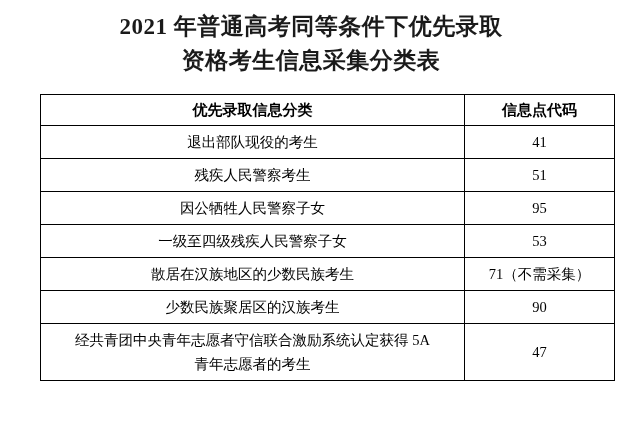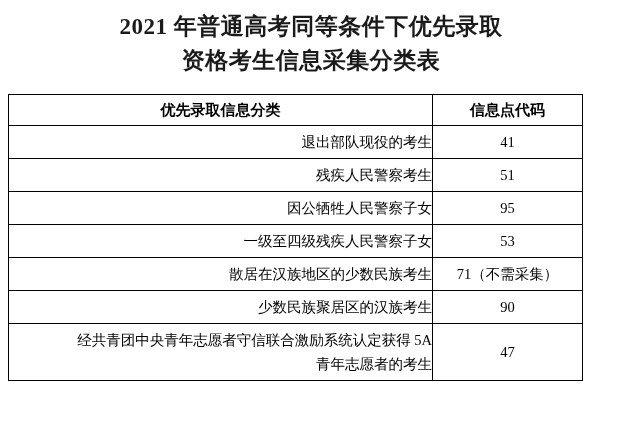--- a/index.html
+++ b/index.html
@@ -26,21 +26,21 @@
     line-height: 34px;
     font-weight: 700;
     letter-spacing: 0.5px;
     padding-top: 10px;
     color: #1a1a1a;
   }
   .title-line {
     display: block;
   }
   .table-wrap {
-    margin: 16px 24px 0 8px;
+    margin: 16px 24px 0 40px;
   }
   table.info-table {
     width: 574px;
     border-collapse: collapse;
     table-layout: fixed;
     font-size: 14.5px;
   }
   table.info-table th,
   table.info-table td {
     border: 1px solid #000000;
@@ -56,21 +56,21 @@
   }
   .col-cat {
     width: 424px;
   }
   .col-code {
     width: 150px;
   }
   td.cat-cell {
     height: 32px;
     padding-left: 10px;
-    text-align: right;
+    text-align: center;
     vertical-align: middle;
   }
   td.code-cell {
     height: 32px;
     text-align: center;
     vertical-align: middle;
   }
   tr.tall td.cat-cell,
   tr.tall td.code-cell {
     height: 56px;

